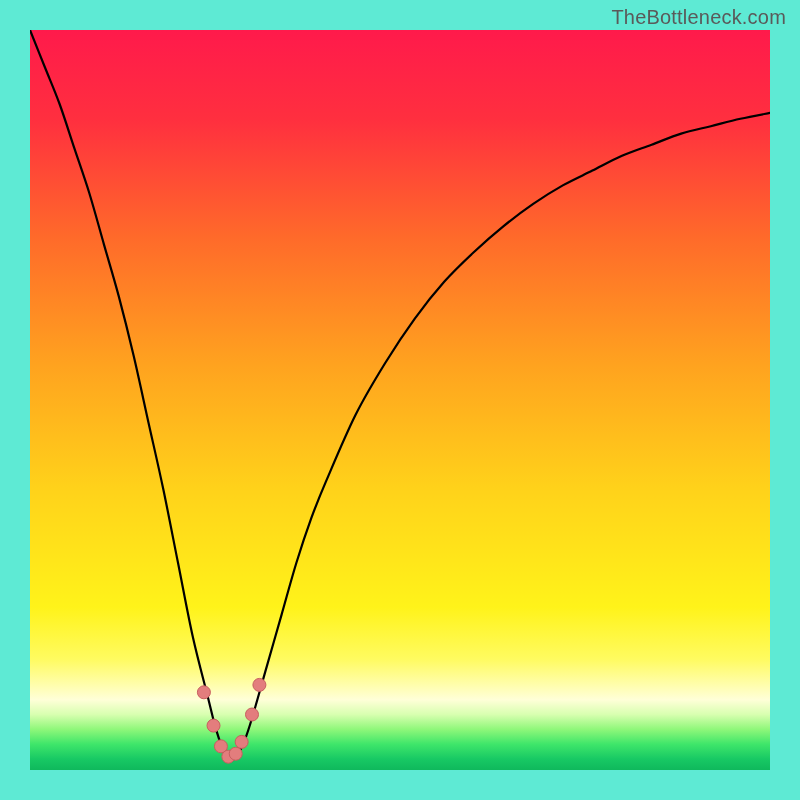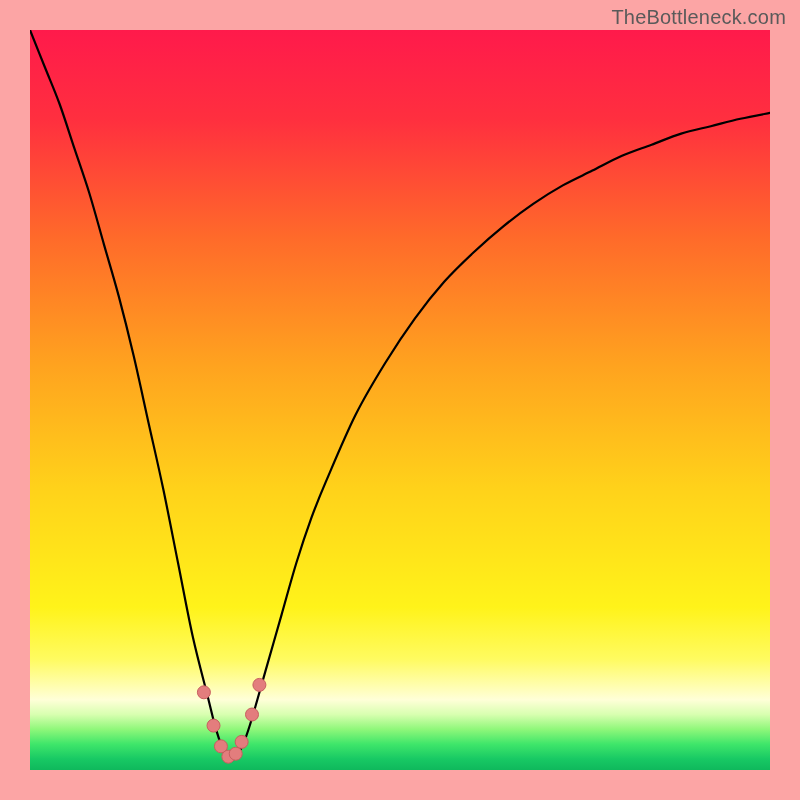--- a/index.html
+++ b/index.html
@@ -8,21 +8,21 @@
     width: 800px;
     height: 800px;
     overflow: hidden;
     background: #000;
     font-family: Arial, Helvetica, sans-serif;
   }
   .stage {
     position: relative;
     width: 800px;
     height: 800px;
-    background: #fca5a5;
+    background: #5eead4;
   }
   .plot-area {
     position: absolute;
     left: 30px;
     top: 30px;
     width: 740px;
     height: 740px;
     overflow: hidden;
   }
   .gradient-bg {

